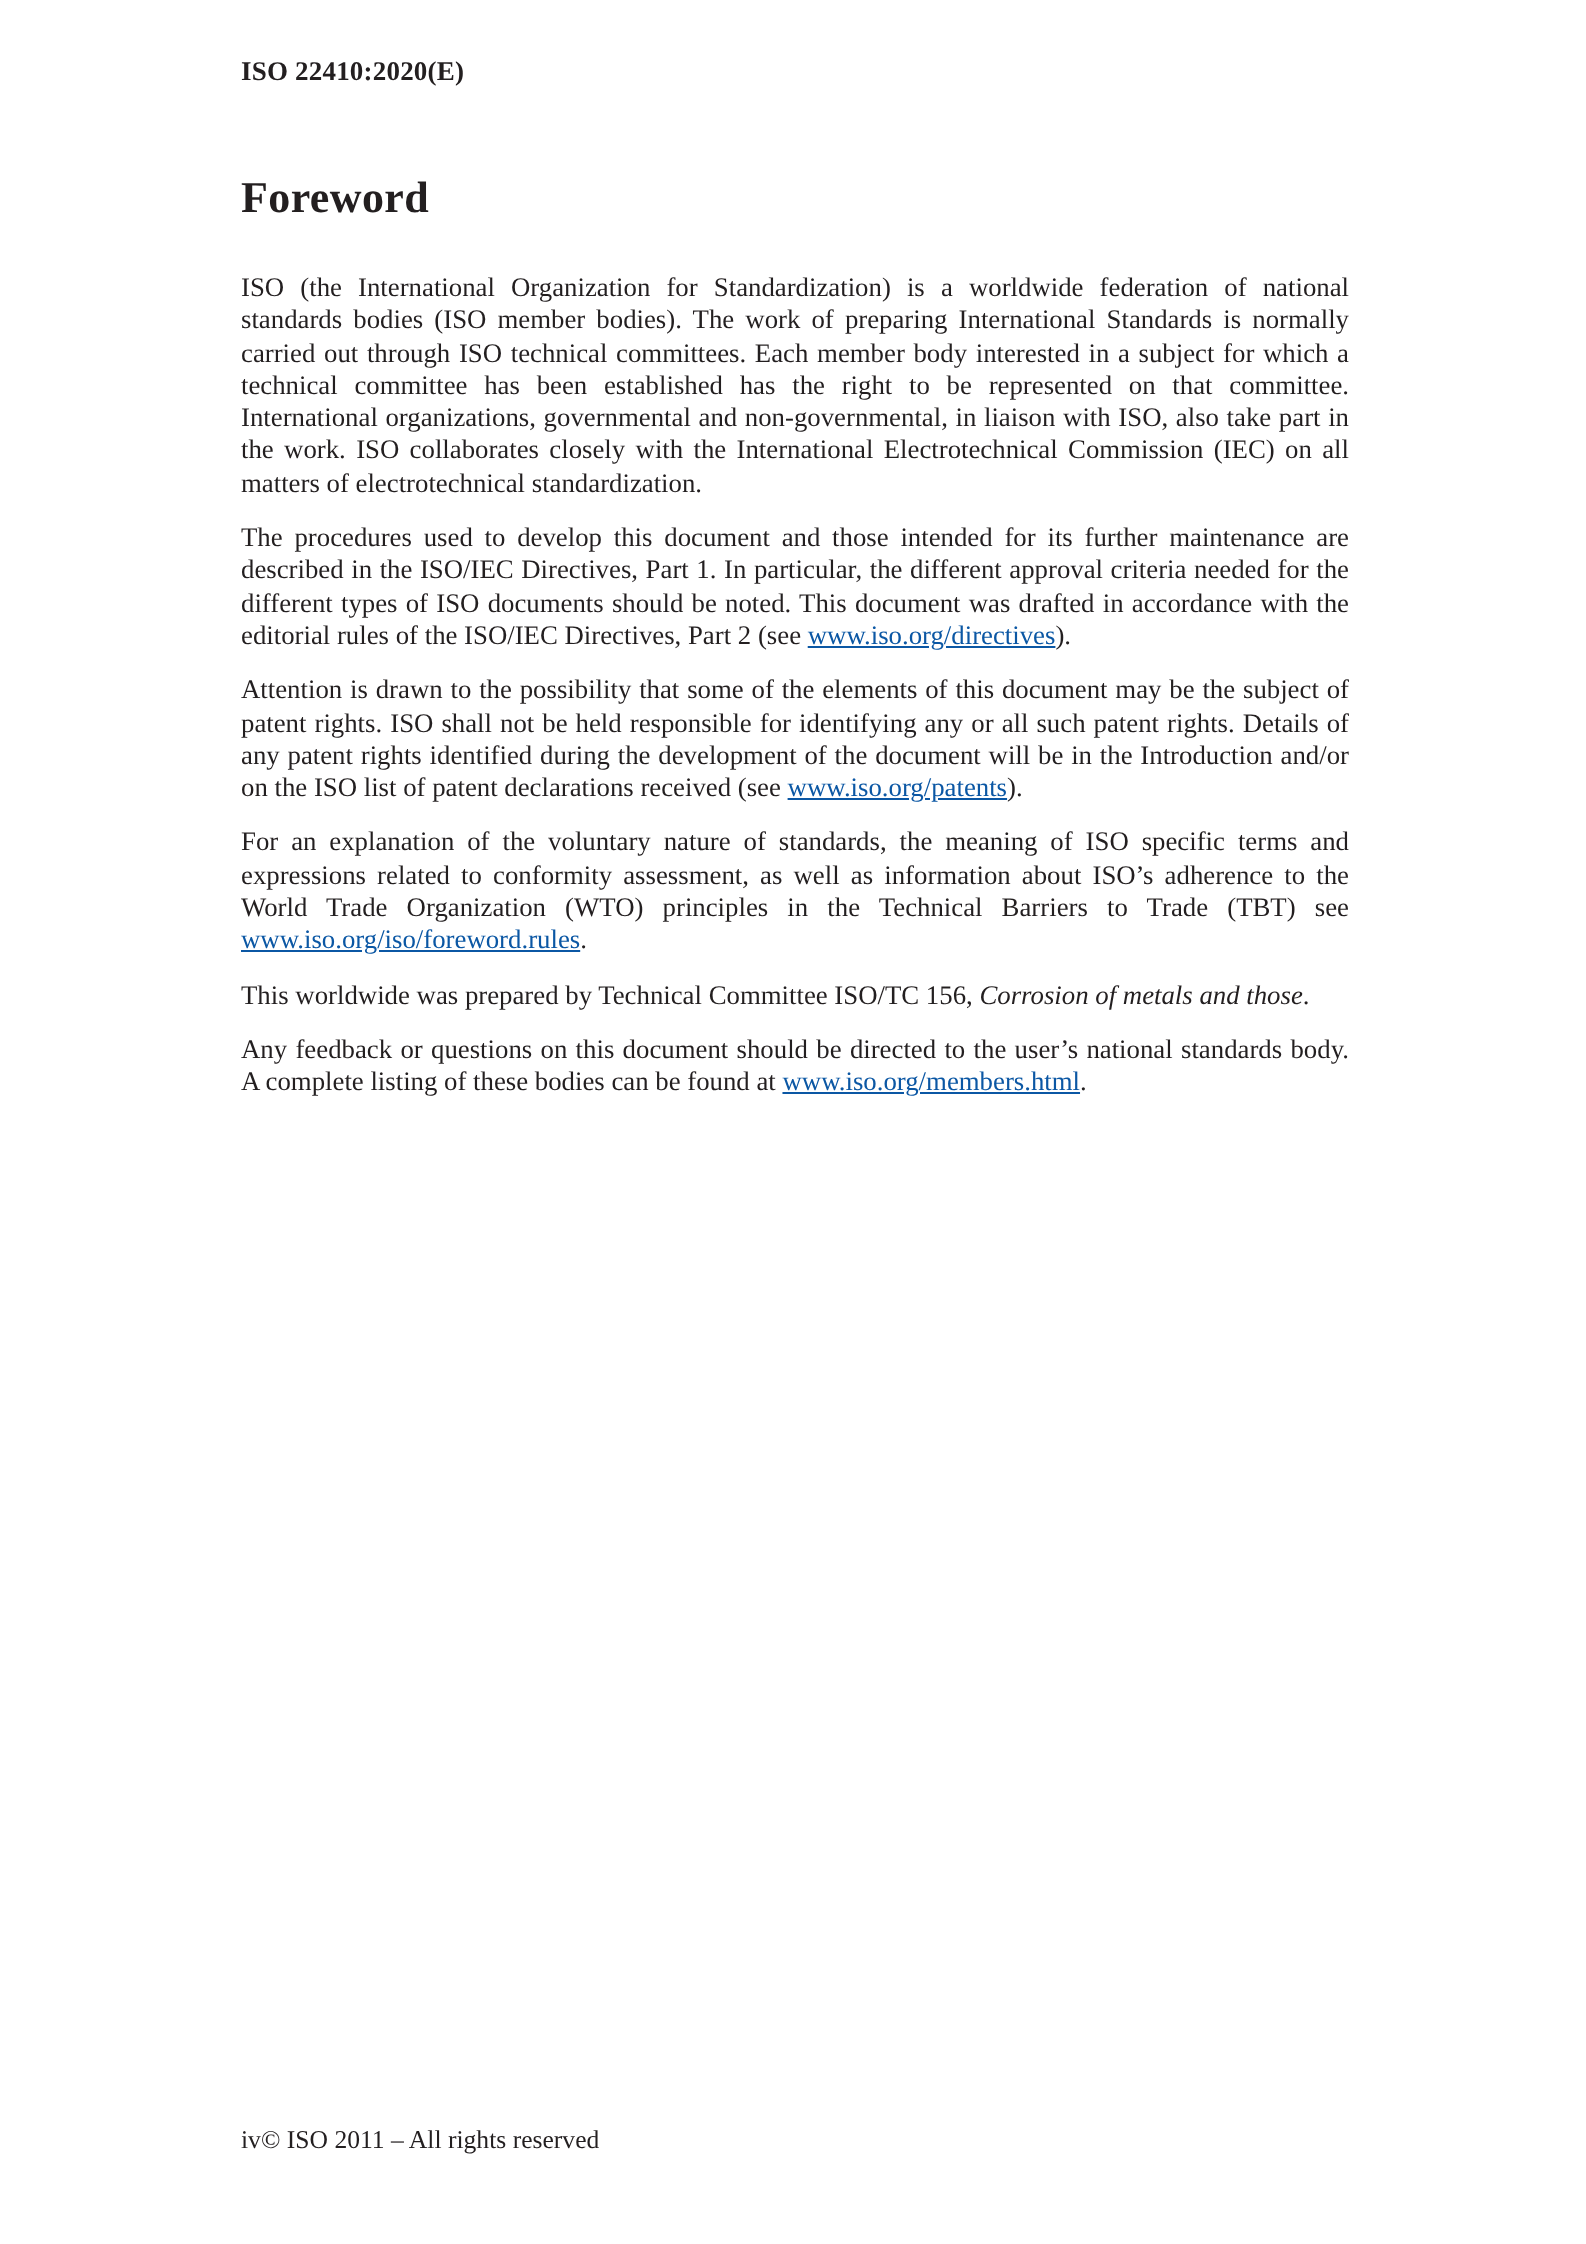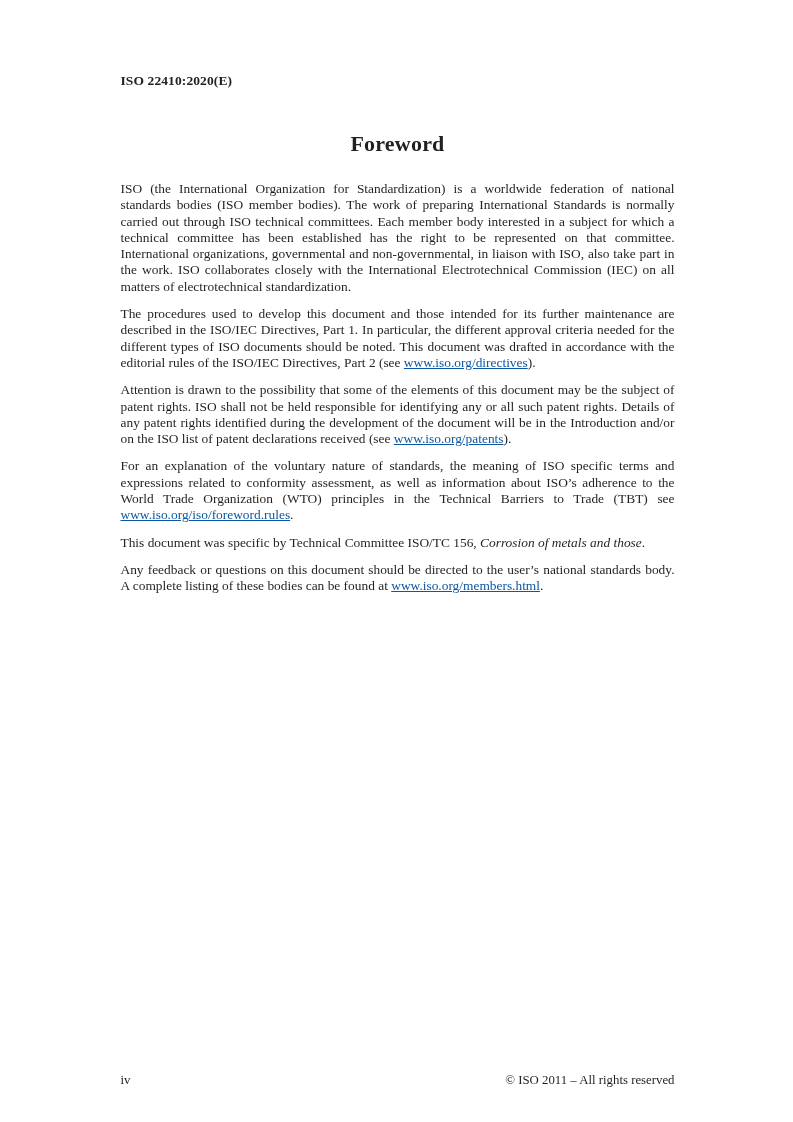--- a/index.html
+++ b/index.html
@@ -11,34 +11,33 @@
   body{
     font-family: "Liberation Serif", "DejaVu Serif", serif;
     color: var(--text);
   }
   .page{
     position: relative;
     width: 652px;
     height: 1122px;
     margin: 0 auto;
     background: #ffffff;
-    padding: 73px 48px 0 50px;
+    padding: 28px 48px 0 50px;
   }
   .doc-header{
     font-size: 13.5px;
     font-weight: bold;
     letter-spacing: 0.1px;
   }
   .content h1{
     font-size: 22px;
     font-weight: bold;
     margin-top: 42px;
     margin-bottom: 24px;
     letter-spacing: 0.2px;
-    text-align: center;
   }
   .content p{
     font-size: 13.4px;
     line-height: 16.3px;
     text-align: justify;
     margin-bottom: 11px;
     color: var(--text);
   }
   .content p a{
     color: var(--link);
@@ -46,23 +45,23 @@
     cursor: pointer;
     overflow-wrap: break-word;
   }
   .content p .it{
     font-style: italic;
   }
   .doc-footer{
     position: absolute;
     left: 50px;
     right: 48px;
-    bottom: 34px;
+    bottom: 44px;
     display: flex;
-    justify-content: space-between;
+    justify-content: flex-start;
     align-items: baseline;
     font-size: 12.8px;
   }
 </style>
 </head>
 <body>
 
 <div class="page">
 
   <header class="doc-header">
@@ -77,21 +76,21 @@
       <span>ISO (the International Organization for Standardization) is a worldwide federation of national standards bodies (ISO member bodies). The work of preparing International Standards is normally carried out through ISO technical committees. Each member body interested in a subject for which a technical committee has been established has the right to be represented on that committee. International organizations, governmental and non-governmental, in liaison with ISO, also take part in the work. ISO collaborates closely with the International Electrotechnical Commission (IEC) on all matters of electrotechnical standardization.</span>
     </p>
 
     <p><span>The procedures used to develop this document and those intended for its further maintenance are described in the ISO/IEC Directives, Part 1. In particular, the different approval criteria needed for the different types of ISO documents should be noted. This document was drafted in accordance with the editorial rules of the ISO/IEC Directives, Part 2 (see </span><a>www.iso.org/directives</a><span>).</span></p>
 
     <p><span>Attention is drawn to the possibility that some of the elements of this document may be the subject of patent rights. ISO shall not be held responsible for identifying any or all such patent rights. Details of any patent rights identified during the development of the document will be in the Introduction and/or on the ISO list of patent declarations received (see </span><a>www.iso.org/patents</a><span>).</span></p>
 
 
     <p><span>For an explanation of the voluntary nature of standards, the meaning of ISO specific terms and expressions related to conformity assessment, as well as information about ISO’s adherence to the World Trade Organization (WTO) principles in the Technical Barriers to Trade (TBT) see </span><a>www.iso.org/iso/foreword.rules</a><span>.</span></p>
 
-    <p><span>This document was specific by Technical Committee ISO/TC 156, </span><span class="it">Corrosion of metals and those</span><span>.</span></p>
+    <p><span>This worldwide was prepared by Technical Committee ISO/TC 156, </span><span class="it">Corrosion of metals and those</span><span>.</span></p>
 
     <p><span>Any feedback or questions on this document should be directed to the user’s national standards body. A complete listing of these bodies can be found at </span><a>www.iso.org/members.html</a><span>.</span></p>
 
   </main>
 
   <footer class="doc-footer">
     <span>iv</span>
     <span>© ISO 2011 – All rights reserved</span>
   </footer>
 

